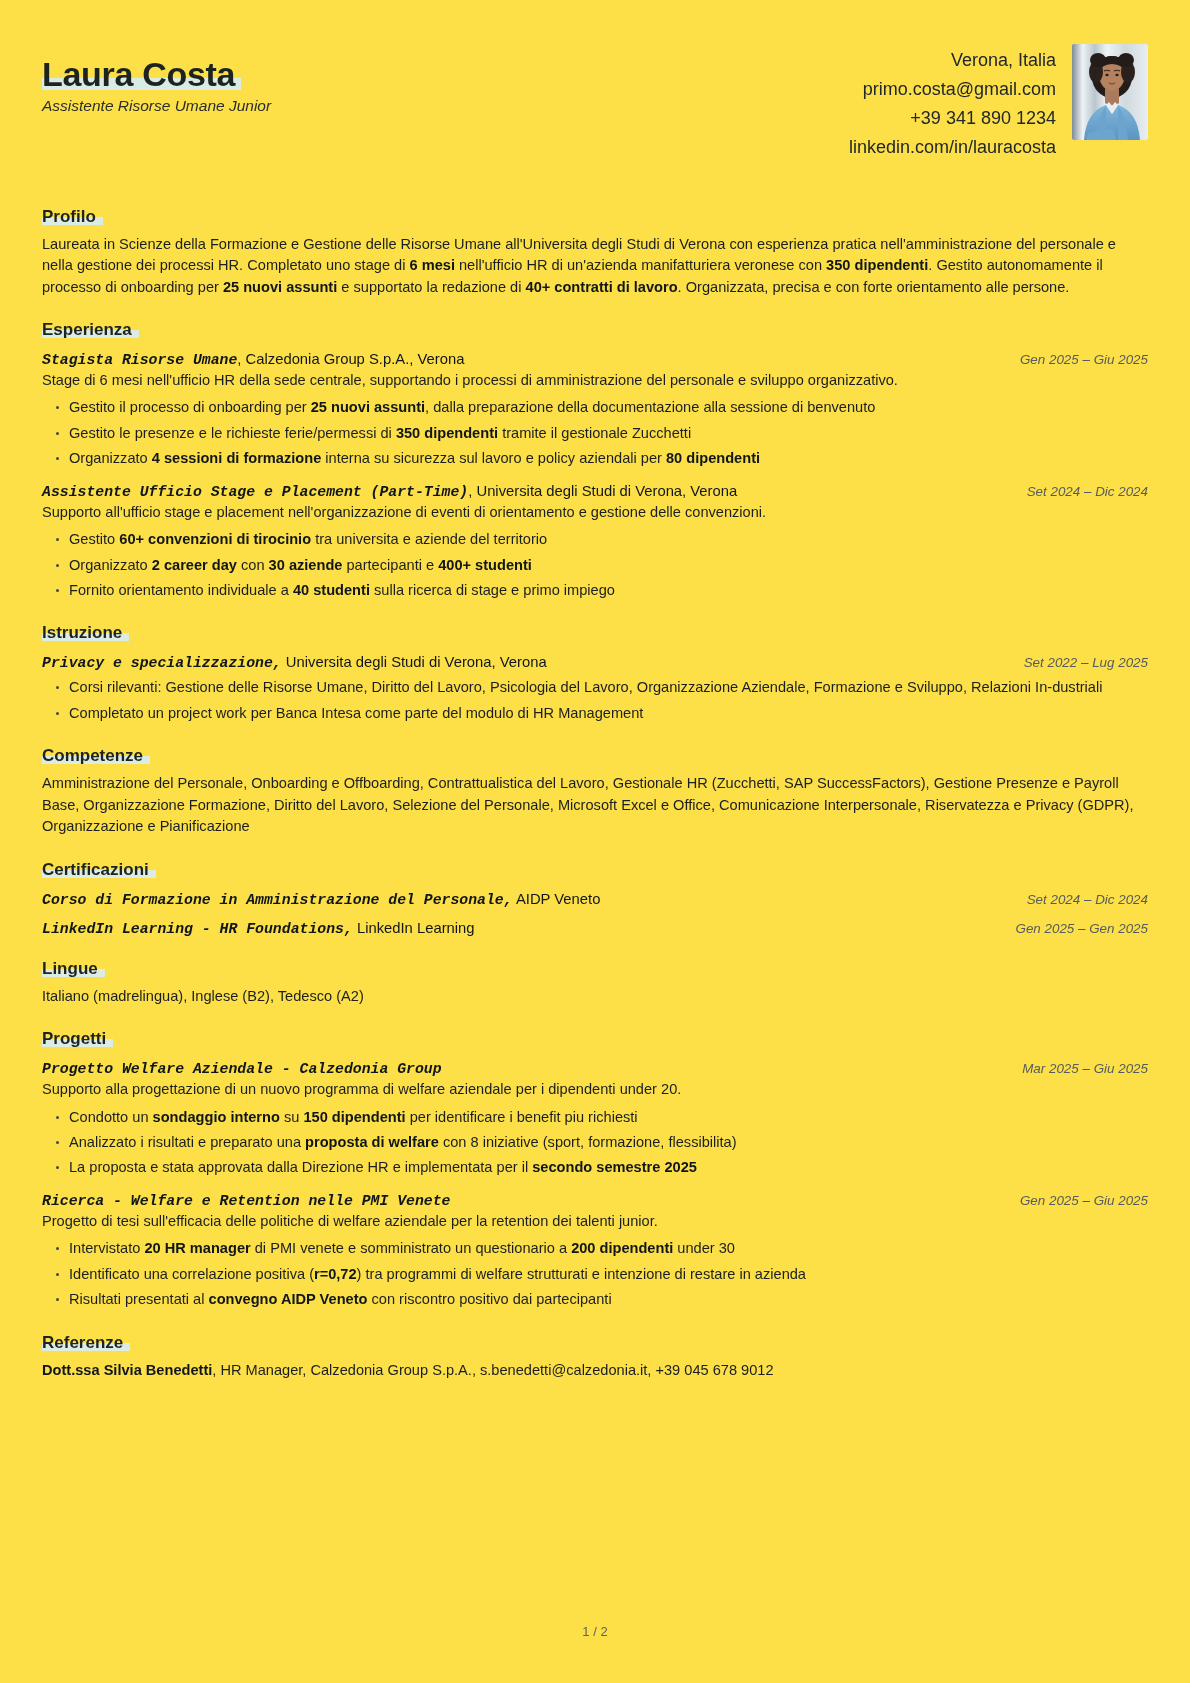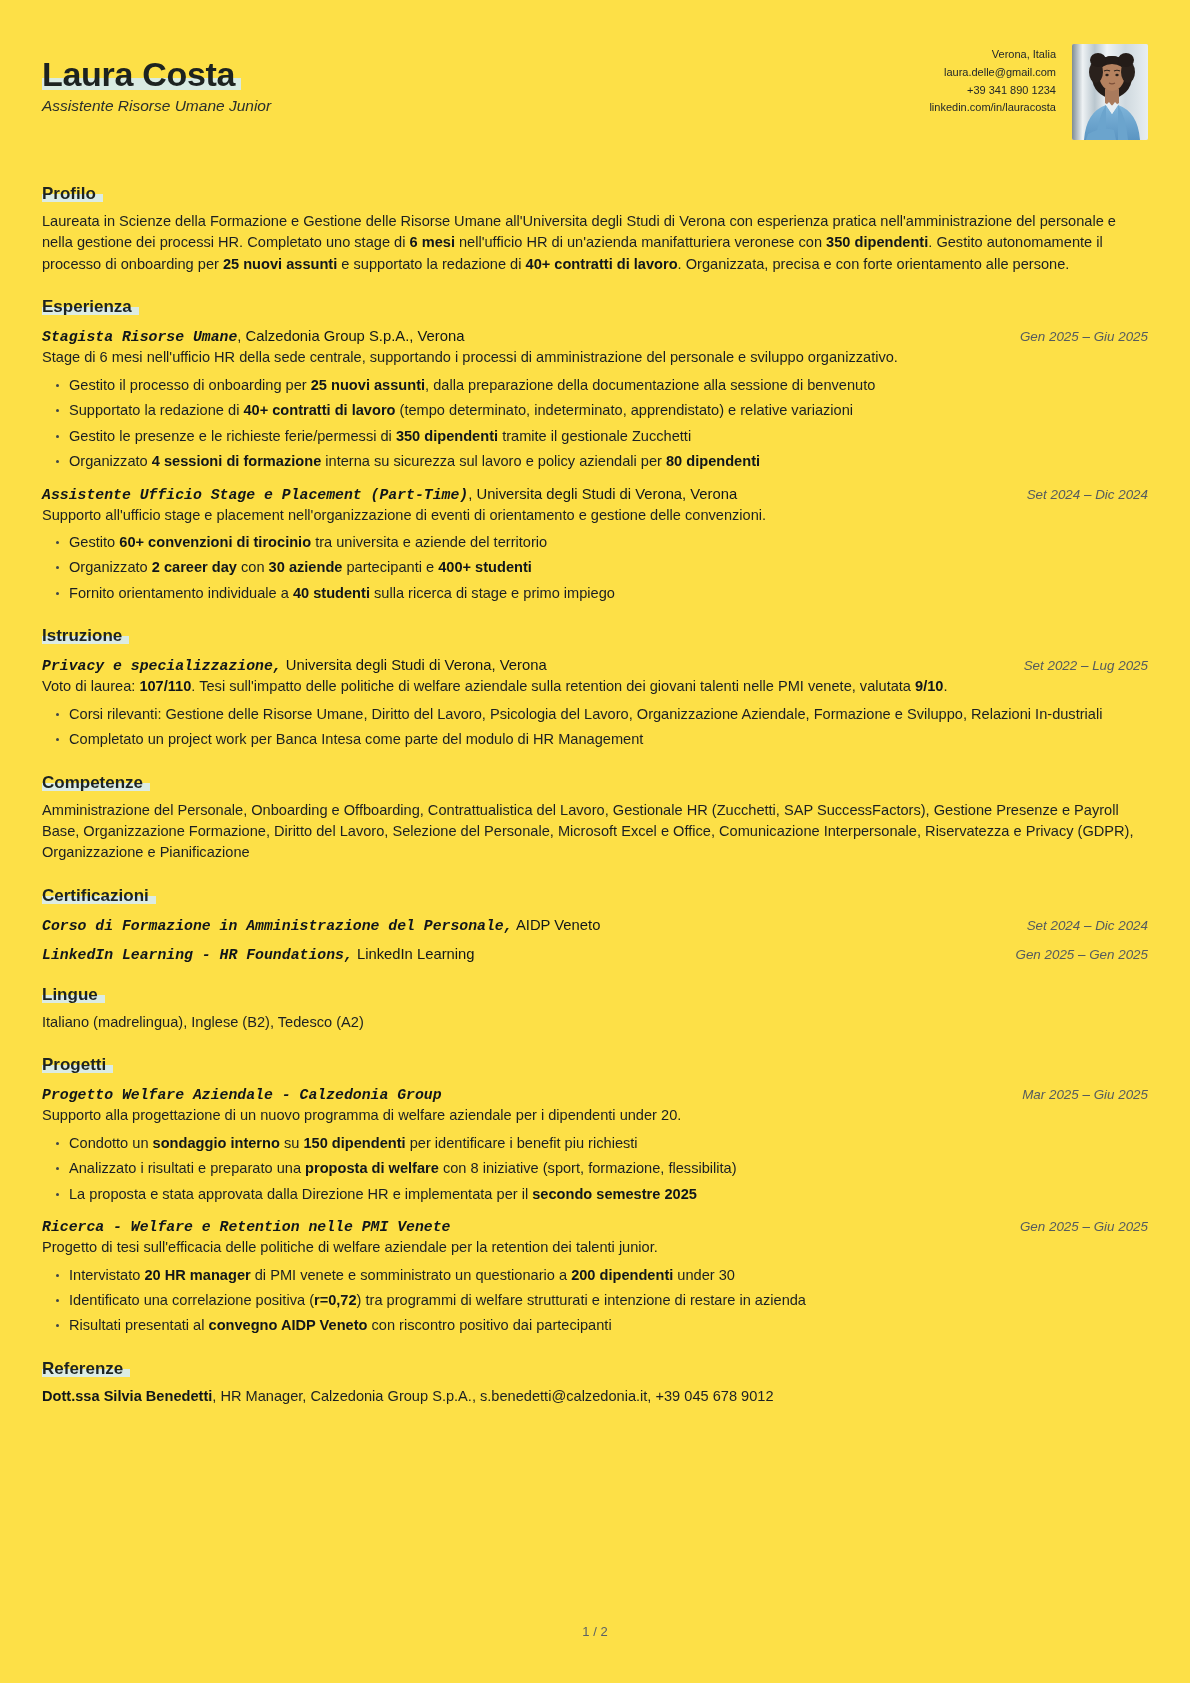--- a/index.html
+++ b/index.html
@@ -45,21 +45,21 @@
   }
   .name-wrap { position: relative; z-index: 1; display: inline-block; }
   .headline {
     font-size: 15.5px;
     font-style: italic;
     color: #2a2f2c;
     margin-top: 4px;
   }
   .contact {
     text-align: right;
-    font-size: 11px;
+    font-size: 18px;
     line-height: 1.62;
     color: #22272a;
     padding-top: 2px;
     margin-right: 16px;
   }
   .contact div { white-space: nowrap; }
   .photo {
     width: 76px;
     height: 96px;
     flex: 0 0 auto;
@@ -166,21 +166,21 @@
     <div class="identity">
       <div class="name-wrap">
         <div class="name">Laura Costa</div>
       </div>
       <div class="headline">Assistente Risorse Umane Junior</div>
     </div>
 
     <div style="display:flex; align-items:flex-start;">
       <div class="contact">
         <div>Verona, Italia</div>
-        <div>laura.delle@gmail.com</div>
+        <div>primo.costa@gmail.com</div>
         <div>+39 341 890 1234</div>
         <div>linkedin.com/in/lauracosta</div>
       </div>
 
       <div class="photo">
         <svg viewBox="0 0 76 96" preserveAspectRatio="xMidYMid slice">
           <defs>
             <linearGradient id="bgw" x1="0" y1="0" x2="1" y2="0">
               <stop offset="0%" stop-color="#7e8c95"></stop>
               <stop offset="14%" stop-color="#eef2f4"></stop>
@@ -238,21 +238,20 @@
     </div>
     <div>
         <div class="entry">
           <div class="entry-row">
             <div class="entry-title"><span class="t">Stagista Risorse Umane</span><span class="m">, Calzedonia Group S.p.A., Verona</span></div>
             <div class="entry-date">Gen 2025 – Giu 2025</div>
           </div>
           <div class="entry-sub">Stage di 6 mesi nell'ufficio HR della sede centrale, supportando i processi di amministrazione del personale e sviluppo organizzativo.</div>
           <ul>
             <li>Gestito il processo di onboarding per <b>25 nuovi assunti</b>, dalla preparazione della documentazione alla sessione di benvenuto</li>
-            <li>Supportato la redazione di <b>40+ contratti di lavoro</b> (tempo determinato, indeterminato, apprendistato) e relative variazioni</li>
             <li>Gestito le presenze e le richieste ferie/permessi di <b>350 dipendenti</b> tramite il gestionale Zucchetti</li>
             <li>Organizzato <b>4 sessioni di formazione</b> interna su sicurezza sul lavoro e policy aziendali per <b>80 dipendenti</b></li>
           </ul>
         </div>
         <div class="entry">
           <div class="entry-row">
             <div class="entry-title"><span class="t">Assistente Ufficio Stage e Placement (Part-Time)</span><span class="m">, Universita degli Studi di Verona, Verona</span></div>
             <div class="entry-date">Set 2024 – Dic 2024</div>
           </div>
           <div class="entry-sub">Supporto all'ufficio stage e placement nell'organizzazione di eventi di orientamento e gestione delle convenzioni.</div>
@@ -268,21 +267,20 @@
   <div class="section">
     <div class="sec-head">
       <span class="hl"></span><span class="txt">Istruzione</span>
     </div>
     <div>
         <div class="entry">
           <div class="entry-row">
             <div class="entry-title"><span class="t">Privacy e specializzazione,</span><span class="m"> Universita degli Studi di Verona, Verona</span></div>
             <div class="entry-date">Set 2022 – Lug 2025</div>
           </div>
-          <div class="entry-sub">Voto di laurea: <b>107/110</b>. Tesi sull'impatto delle politiche di welfare aziendale sulla retention dei giovani talenti nelle PMI venete, valutata <b>9/10</b>.</div>
           <ul>
             <li>Corsi rilevanti: Gestione delle Risorse Umane, Diritto del Lavoro, Psicologia del Lavoro, Organizzazione Aziendale, Formazione e Sviluppo, Relazioni In-dustriali</li>
             <li>Completato un project work per Banca Intesa come parte del modulo di HR Management</li>
           </ul>
         </div>
       </div>
   </div>
 
   <div class="section">
     <div class="sec-head">

